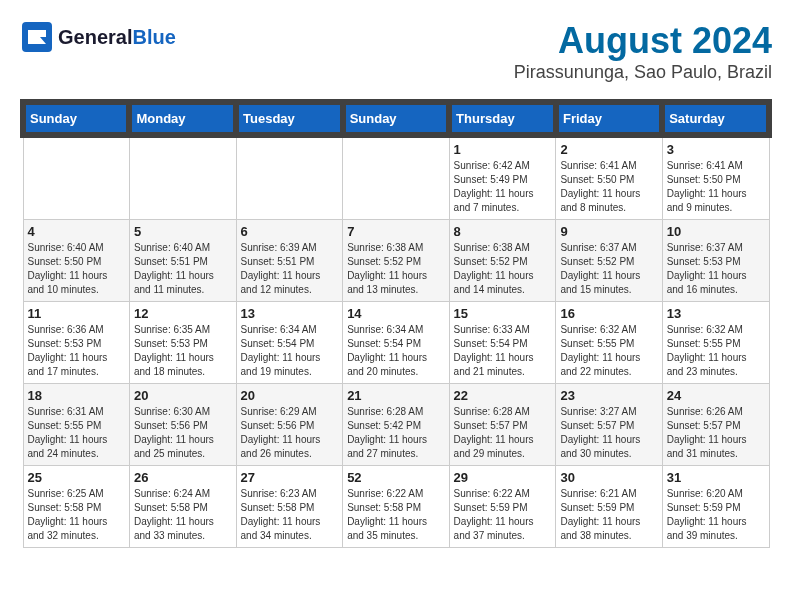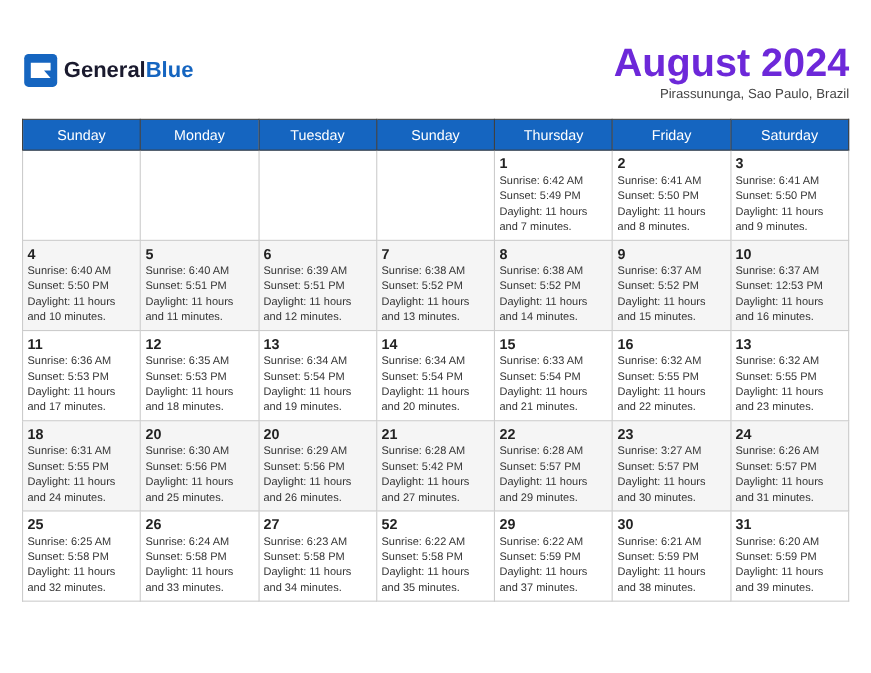--- a/index.html
+++ b/index.html
@@ -6,62 +6,61 @@
     body {
       font-family: Arial, sans-serif;
       background: #fff;
       width: 792px;
       min-height: 612px;
       padding: 20px;
     }
     .header {
       display: flex;
       justify-content: space-between;
-      align-items: center;
+      align-items: flex-start;
       margin-bottom: 16px;
-      margin-top: 16px;
     }
     .logo {
       display: flex;
       flex-direction: column;
       align-items: flex-start;
     }
     .logo-row {
       display: flex;
       align-items: center;
       gap: 4px;
     }
     .title-section {
       text-align: right;
     }
     .title-section h1 {
       font-size: 36px;
       font-weight: bold;
-      color: #6d28d9;
+      color: #0369a1;
     }
     .title-section h2 {
-      font-size: 12px;
+      font-size: 18px;
       font-weight: normal;
       color: #444;
     }
     .calendar {
       width: 100%;
       border-collapse: collapse;
       font-size: 11px;
     }
     .calendar thead tr {
       background-color: #1565c0;
       color: white;
     }
     .calendar thead th {
       padding: 6px 4px;
-      text-align: center;
+      text-align: left;
       font-size: 13px;
-      font-weight: normal;
-      border: 1px solid #404040;
+      font-weight: bold;
+      border: 6px solid #404040;
     }
     .calendar tbody tr {
       border: 1px solid #ccc;
     }
     .calendar tbody td {
       vertical-align: top;
       padding: 4px 4px;
       border: 1px solid #ccc;
       width: 108px;
       min-height: 80px;
@@ -190,21 +189,21 @@
         <td>
           <div class="day-number">9</div>
           <div class="day-info">Sunrise: 6:37 AM
 Sunset: 5:52 PM
 Daylight: 11 hours
 and 15 minutes.</div>
         </td>
         <td>
           <div class="day-number">10</div>
           <div class="day-info">Sunrise: 6:37 AM
-Sunset: 12:53 PM
+Sunset: 5:53 PM
 Daylight: 11 hours
 and 16 minutes.</div>
         </td>
       </tr>
       <tr>
         <td>
           <div class="day-number">11</div>
           <div class="day-info">Sunrise: 6:36 AM
 Sunset: 5:53 PM
 Daylight: 11 hours

